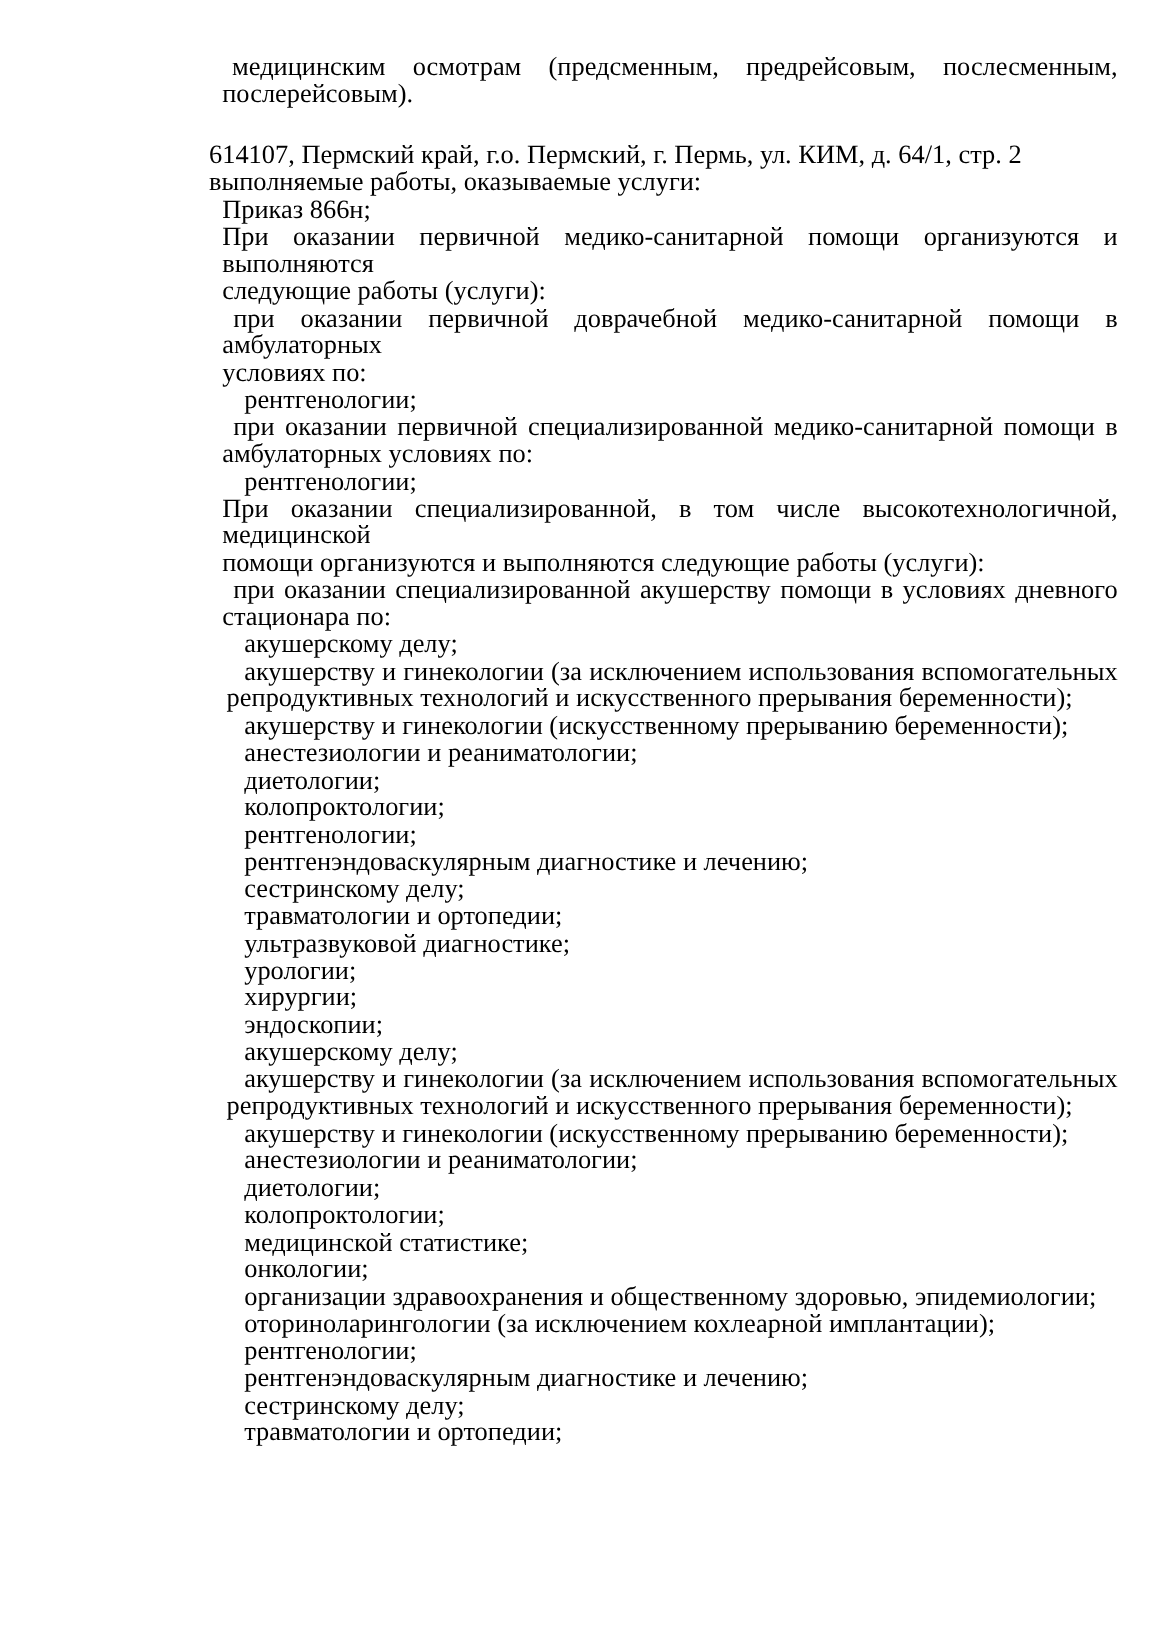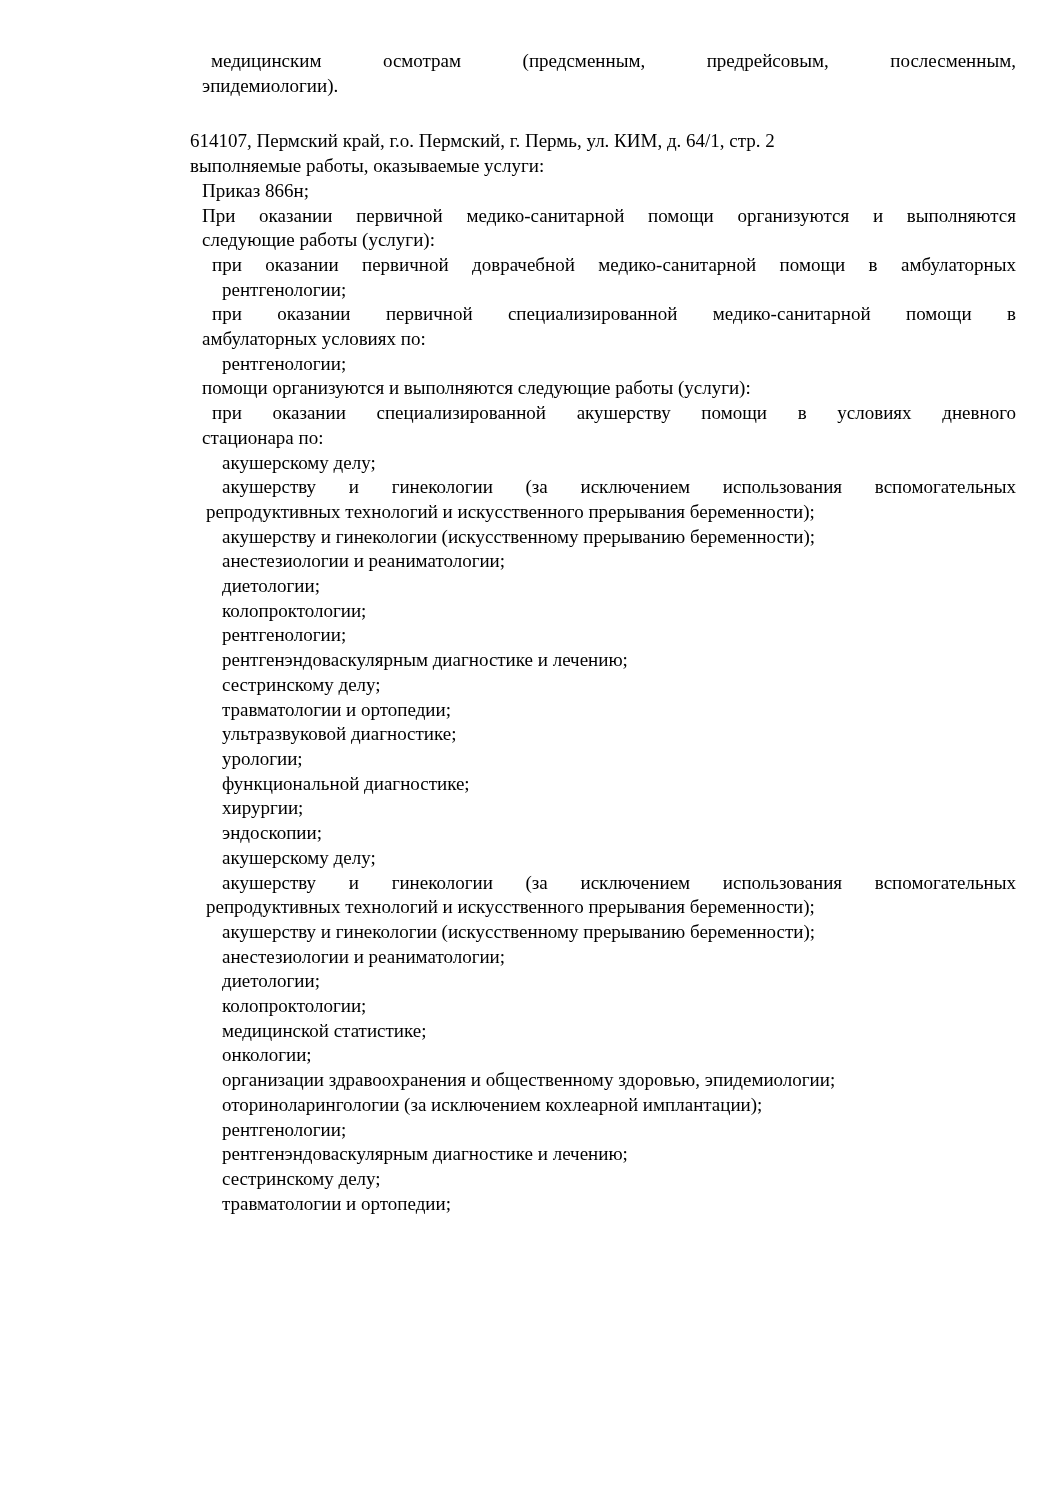--- a/index.html
+++ b/index.html
@@ -3,21 +3,21 @@
 <meta charset="utf-8">
 <style>
   html, body { margin: 0; padding: 0; }
   .page {
     position: relative;
     width: 1060px;
     height: 1500px;
     background: #ffffff;
     color: #000000;
     font-family: "Liberation Serif", "DejaVu Serif", serif;
-    font-size: 19px;
+    font-size: 24px;
     overflow: hidden;
   }
   .content {
     padding: 49px 44px 0 190px; 
   }
   .ln { line-height: 24.7px; text-align: left; }
   
   .j { text-align: justify; text-align-last: justify; }
   
   .addr  { margin-left: 0; }
@@ -28,55 +28,56 @@
   .wrap  { margin-left: 16px; }
   .gap   { margin-top: 31px; }
 </style>
 </head>
 <body>
 
 <div class="page">
   <div class="content">
 
     <div class="ln carry j">медицинским осмотрам (предсменным, предрейсовым, послесменным,</div>
-    <div class="ln p1">эпидемиологии).</div>
+    <div class="ln p1">послерейсовым).</div>
 
     <div class="ln addr gap">614107, Пермский край, г.о. Пермский, г. Пермь, ул. КИМ, д. 64/1, стр. 2</div>
     <div class="ln addr">выполняемые работы, оказываемые услуги:</div>
     <div class="ln p1">Приказ 866н;</div>
 
     <div class="ln p1 j">При оказании первичной медико-санитарной помощи организуются и выполняются</div>
     <div class="ln p1">следующие работы (услуги):</div>
 
     <div class="ln p2 j">при оказании первичной доврачебной медико-санитарной помощи в амбулаторных</div>
+    <div class="ln p1">условиях по:</div>
     <div class="ln item">рентгенологии;</div>
 
     <div class="ln p2 j">при оказании первичной специализированной медико-санитарной помощи в</div>
     <div class="ln p1">амбулаторных условиях по:</div>
     <div class="ln item">рентгенологии;</div>
 
+    <div class="ln p1 j">При оказании специализированной, в том числе высокотехнологичной, медицинской</div>
     <div class="ln p1">помощи организуются и выполняются следующие работы (услуги):</div>
 
     <div class="ln p2 j">при оказании специализированной акушерству помощи в условиях дневного</div>
     <div class="ln p1">стационара по:</div>
 
     <div class="ln item">акушерскому делу;</div>
     <div class="ln item j">акушерству и гинекологии (за исключением использования вспомогательных</div>
     <div class="ln wrap">репродуктивных технологий и искусственного прерывания беременности);</div>
     <div class="ln item">акушерству и гинекологии (искусственному прерыванию беременности);</div>
     <div class="ln item">анестезиологии и реаниматологии;</div>
     <div class="ln item">диетологии;</div>
     <div class="ln item">колопроктологии;</div>
     <div class="ln item">рентгенологии;</div>
     <div class="ln item">рентгенэндоваскулярным диагностике и лечению;</div>
     <div class="ln item">сестринскому делу;</div>
     <div class="ln item">травматологии и ортопедии;</div>
     <div class="ln item">ультразвуковой диагностике;</div>
     <div class="ln item">урологии;</div>
-    <div class="ln item">функциональной диагностике;</div>
     <div class="ln item">хирургии;</div>
     <div class="ln item">эндоскопии;</div>
 
 
     <div class="ln item">акушерскому делу;</div>
     <div class="ln item j">акушерству и гинекологии (за исключением использования вспомогательных</div>
     <div class="ln wrap">репродуктивных технологий и искусственного прерывания беременности);</div>
     <div class="ln item">акушерству и гинекологии (искусственному прерыванию беременности);</div>
     <div class="ln item">анестезиологии и реаниматологии;</div>
     <div class="ln item">диетологии;</div>

